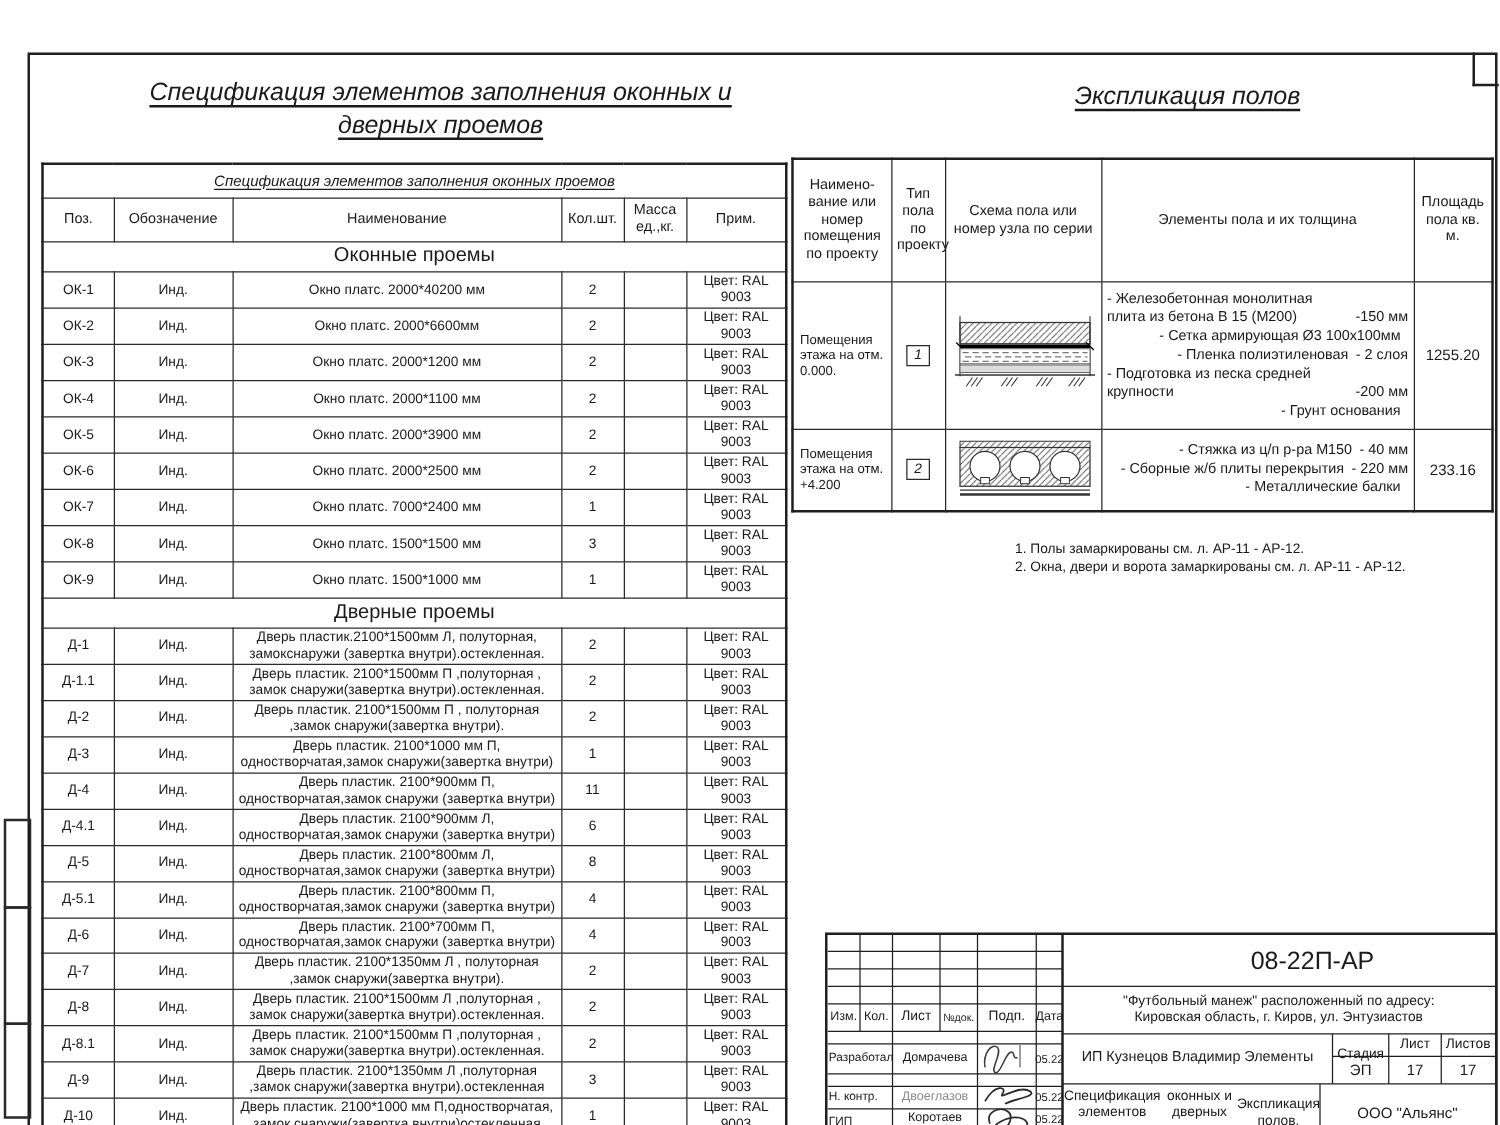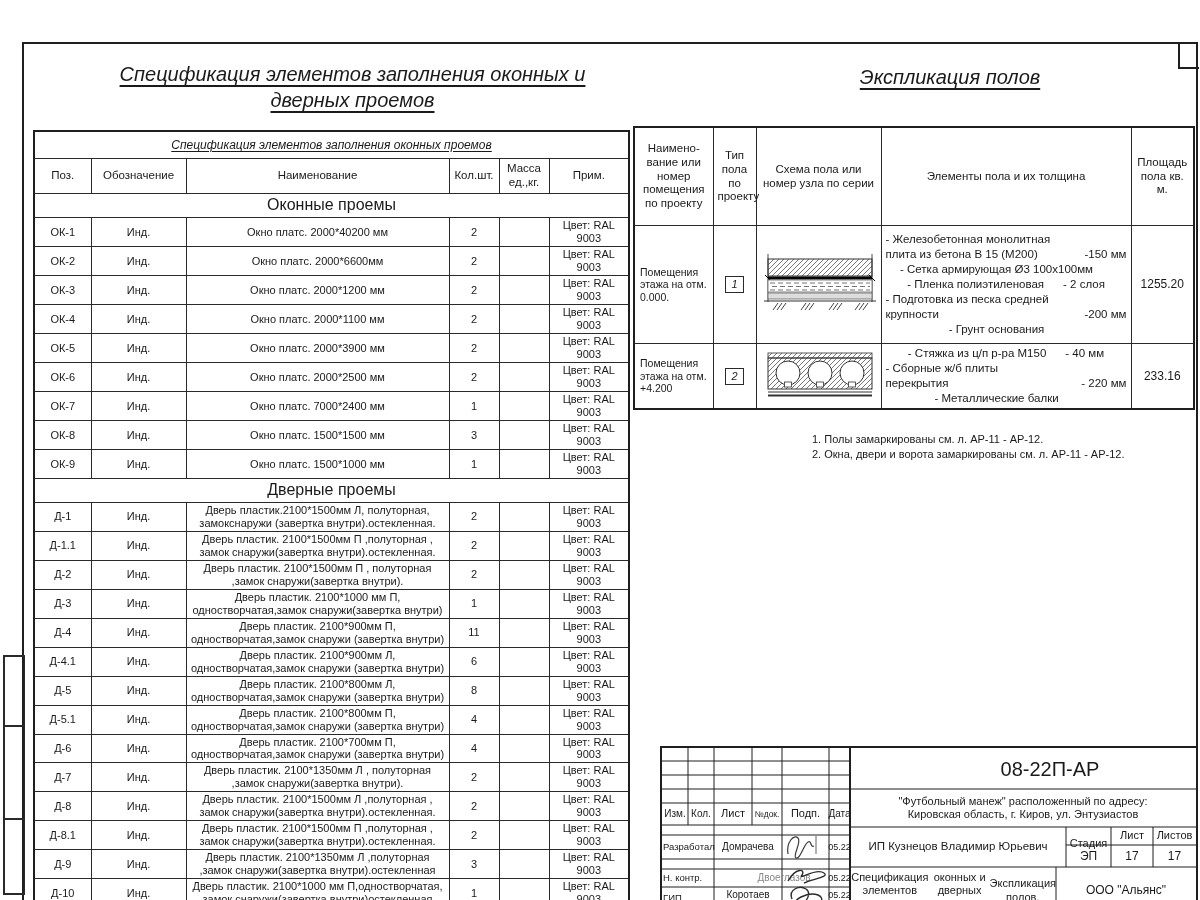--- a/index.html
+++ b/index.html
@@ -28,31 +28,31 @@
   
   #floors-table{left:633px;top:98px;width:560px;border:2px solid #1f1f1f;}
   #floors-table td{border:1px solid #2a2a2a;vertical-align:middle;font-size:11px;line-height:1.2;padding:2px 4px;}
   #floors-table .hd{text-align:center;height:93px;font-size:11.5px;}
   #floors-table .room{font-size:10.5px;text-align:left;padding-left:5px;}
   #floors-table .typecell,#floors-table .schemacell,#floors-table .areacell{text-align:center;}
   #floors-table .areacell{font-size:12px;}
   .type-badge{display:inline-block;min-width:13px;padding:0 2px;border:1px solid #2a2a2a;
               font-size:11px;font-style:italic;line-height:15px;}
   .elems{padding:3px 6px 3px 6px;}
-  .elem-line{display:flex;justify-content:center;align-items:flex-end;font-size:11.5px;line-height:15px;gap:13px;}
+  .elem-line{display:flex;justify-content:flex-end;align-items:flex-end;font-size:11.5px;line-height:15px;}
   .elem-line .v{white-space:nowrap;padding-left:6px;}
   
   #notes{left:812px;top:404px;font-size:11px;line-height:15px;}
   
   #tb{left:660px;top:718px;width:538px;height:170px;border:2px solid #1f1f1f;box-sizing:border-box;}
   #tb .t{position:absolute;display:flex;align-items:center;justify-content:center;
          text-align:center;font-size:11px;line-height:1.2;}
   #tb svg.grid{position:absolute;left:0;top:0;}
   .sig{position:absolute;}
-  .grey{color:#8a8a8a;padding-left:36px;}
+  .grey{color:#8a8a8a;}
 </style>
 </head>
 <body>
 
 <div id="sheet">
 
   <div class="abs" id="frame"></div>
   <div class="abs margin-box" style="top:627px;height:68px;"></div>
   <div class="abs margin-box" style="top:697px;height:91px;"></div>
   <div class="abs margin-box" style="top:790px;height:73px;"></div>
@@ -489,21 +489,21 @@
     <svg class="sig" style="left:120px;top:117px;" width="50" height="48" viewBox="0 0 50 48">
       <path d="M6 16 C14 2 24 4 20 10 C16 16 34 2 42 8 C48 12 30 14 22 18" fill="none" stroke="#2c2c2c" stroke-width="1.4"></path>
       <path d="M10 34 C6 24 18 20 24 24 C32 29 20 44 14 40 C8 36 26 26 36 30 C44 33 38 42 30 40" fill="none" stroke="#2c2c2c" stroke-width="1.4"></path>
     </svg>
 
     <div class="t" style="left:188px;top:0;width:400px;height:41px;font-size:20px;">08-22П-АР</div>
     <div class="t" style="left:188px;top:41px;width:346px;height:38px;flex-direction:column;font-size:11px;">
       <span>"Футбольный манеж" расположенный по адресу:</span>
       <span>Кировская область, г. Киров, ул. Энтузиастов</span>
     </div>
-    <div class="t" style="left:188px;top:79px;width:216px;height:40px;font-size:11.5px;">ИП Кузнецов Владимир Юрьевич</div>
+    <div class="t" style="left:188px;top:79px;width:216px;height:40px;font-size:11.5px;">ИП Кузнецов Владимир Элементы</div>
     <div class="t" style="left:404px;top:79px;width:45px;height:34px;font-size:11px;">Стадия</div>
     <div class="t" style="left:449px;top:79px;width:42px;height:18px;font-size:11px;">Лист</div>
     <div class="t" style="left:491px;top:79px;width:43px;height:18px;font-size:11px;">Листов</div>
     <div class="t" style="left:404px;top:97px;width:45px;height:22px;font-size:12px;">ЭП</div>
     <div class="t" style="left:449px;top:97px;width:42px;height:22px;font-size:12px;">17</div>
     <div class="t" style="left:491px;top:97px;width:43px;height:22px;font-size:12px;">17</div>
     <div class="t" style="left:188px;top:119px;width:206px;height:47px;flex-direction:row;font-size:11px;">
       <span>Спецификация элементов заполнения</span>
       <span>оконных и дверных проемов.</span>
       <span>Экспликация полов.</span>

